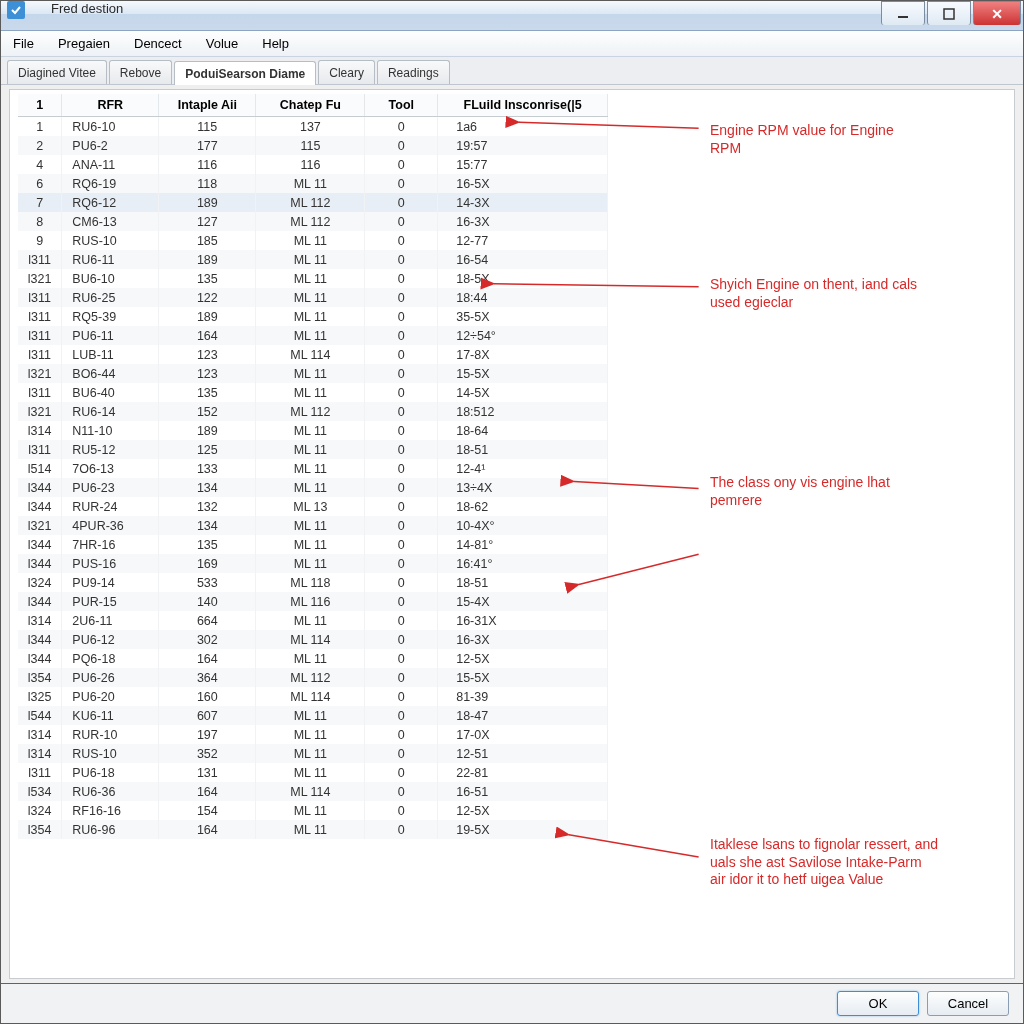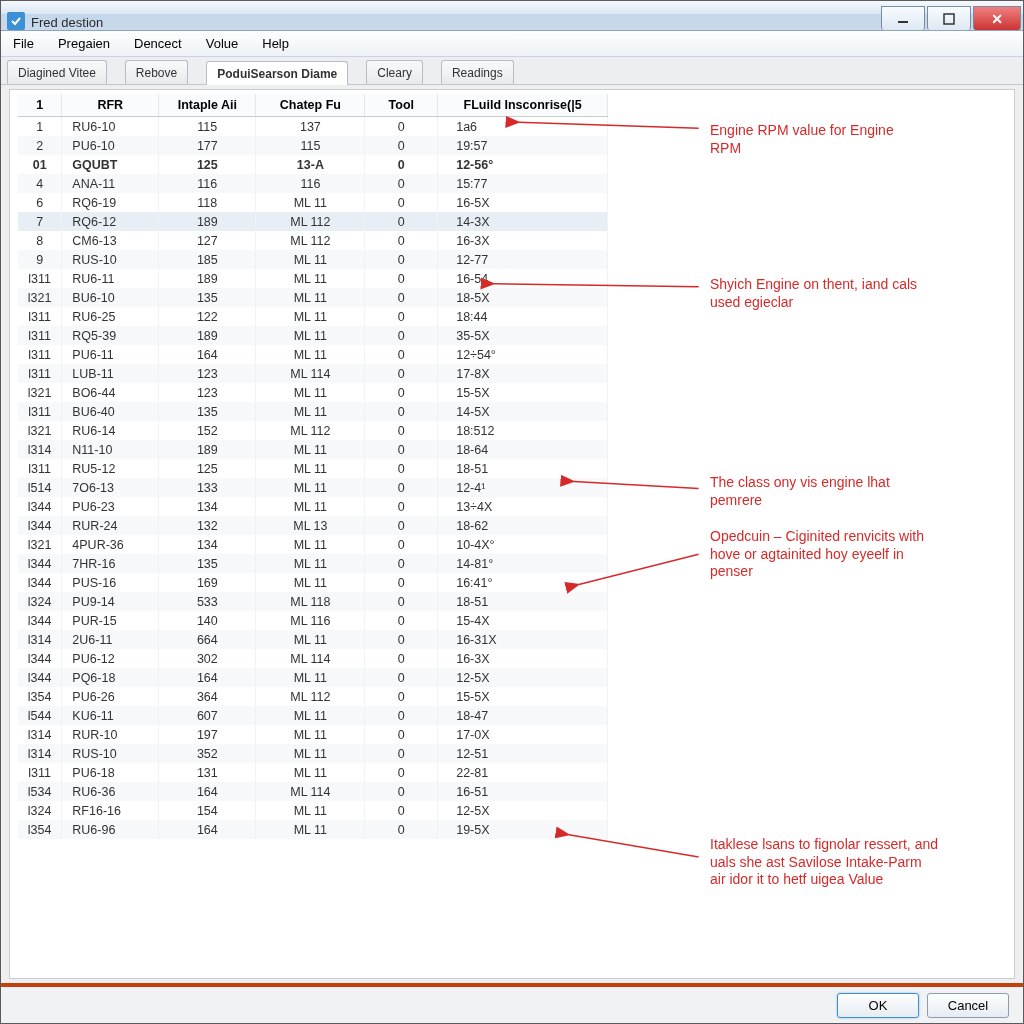--- a/index.html
+++ b/index.html
@@ -1,48 +1,48 @@
 <!DOCTYPE html>
 <html><head>
 <meta charset="utf-8">
 <style>
 * { box-sizing: border-box; margin: 0; padding: 0; }
 html, body { width: 1024px; height: 1024px; overflow: hidden; font-family: 'Segoe UI', Tahoma, sans-serif; background: #2b3a4a; }
 .window { width: 1024px; height: 1024px; background: #efefef; display: flex; flex-direction: column; border: 1px solid #5a5a5a; }
-.titlebar { height: 30px; background: linear-gradient(to bottom, #f5f9fd 0%, #dbe7f4 45%, #c5d7eb 46%, #cad9eb 100%); display: flex; align-items: flex-end; padding-left: 6px; border-bottom: 1px solid #8aa4c2; }
+.titlebar { height: 30px; background: linear-gradient(to bottom, #f5f9fd 0%, #dbe7f4 45%, #c5d7eb 46%, #cad9eb 100%); display: flex; align-items: flex-start; padding-left: 6px; border-bottom: 1px solid #8aa4c2; gap: 20px; }
 .titlebar .app-icon { width: 18px; height: 18px; background: #3d8fd6; border-radius: 2px; margin-right: 6px; display:flex; align-items:center; justify-content:center; }
 .titlebar .title-text { font-size: 13px; color: #2b2b2b; }
 .winbtns { margin-left: auto; display: flex; }
 .winbtn { width: 44px; height: 24px; border: 1px solid #7a8ca0; border-bottom: none; background: linear-gradient(#f7fbff,#dfe9f3); display:flex; align-items:center; justify-content:center; font-size:12px; margin-right:2px; border-radius: 0 0 3px 3px; }
 .winbtn.close { background: linear-gradient(#f08080,#cc3333); color:#fff; width:48px; font-weight:bold; font-size:14px; }
 .menubar { height: 26px; background: linear-gradient(#fdfefe,#eef2f6); border-bottom:1px solid #c9d4e0; display:flex; align-items:center; font-size:13px; }
 .menubar .menu-item { padding: 3px 12px; cursor:default; }
 .tabbar { height: 28px; background: #eceef1; border-bottom: 1px solid #bfc6cd; display:flex; align-items:flex-end; padding-left:6px; font-size:12px; }
-.tab { padding: 5px 10px 4px 10px; border:1px solid #b6bdc4; border-bottom:none; background: linear-gradient(#f8f9fa,#e7eaed); margin-right:18px; border-radius:3px 3px 0 0; color:#333; }
+.tab { padding: 5px 10px 4px 10px; border:1px solid #b6bdc4; border-bottom:none; background: linear-gradient(#f8f9fa,#e7eaed); margin-right:2px; border-radius:3px 3px 0 0; color:#333; }
 .tab.active { background:#fff; font-weight:600; position:relative; top:1px; }
 .workarea { flex: 1; background:#fff; margin:4px 8px 4px 8px; border:1px solid #c7ccd1; position:relative; overflow:hidden; }
 .table { width: 590px; font-size:12.5px; border-collapse:collapse; }
 .table th { text-align:center; font-weight:700; padding:4px 6px; border-bottom:1px solid #c7ccd1; border-right:1px solid #e5e8eb; background:#fafbfc; }
 .table td { text-align:center; padding:2.5px 6px; border-right:1px solid #f0f2f4; color:#333; }
 .table tr:nth-child(even) td { background:#f7f8f9; }
 .table tr.bold td { font-weight:700; }
 .table tr.sel td { background:#e8eef6 !important; }
 .table td:nth-child(1){ width:34px; } 
 .table td:nth-child(2){ width:80px; text-align:left; padding-left:10px;}
 .table td:nth-child(3){ width:80px;}
 .table td:nth-child(4){ width:90px;}
 .table td:nth-child(5){ width:60px;}
 .table td:nth-child(6){ width:140px; text-align:left; padding-left:18px;}
 .table th:nth-child(1){ width:34px;}
 .annotations { position:absolute; left:600px; top:6px; width:400px; height:100%; pointer-events:none; }
 .note { position:absolute; font-size:14px; color:#d62a2a; line-height:1.25; }
 .arrow-line { stroke:#d62a2a; stroke-width:1.5; fill:none; }
 .arrow-head { fill:#d62a2a; }
 .table-scroll { position:absolute; left:8px; top:4px; height: calc(100% - 26px); overflow:hidden; }
-.bottombar { height: 40px; display:flex; align-items:center; justify-content:flex-end; padding-right:14px; background:#f0f2f4; border-top:4px solid #c2410c; }
+.bottombar { height: 40px; display:flex; align-items:center; justify-content:flex-end; padding-right:14px; background:#f0f2f4; border-top:1px solid #c2410c; }
 .btn { min-width:82px; padding:4px 14px; font-size:13px; border:1px solid #8a9db3; background:linear-gradient(#fdfefe,#e6ecf2); border-radius:3px; margin-left:8px; }
 .btn.primary { border:1px solid #3c8fd6; box-shadow:0 0 2px rgba(60,143,214,0.6); }
 .hlight { color:#b01818; font-weight:500;}
 svg.overlay { position:absolute; left:0; top:0; width:100%; height:100%; pointer-events:none; }
 </style>
 </head>
 <body>
 
 <div class="window">
 
@@ -102,33 +102,25 @@
             <tr>
               <td>1</td>
               <td>RU6-10</td>
               <td>115</td>
               <td>137</td>
               <td>0</td>
               <td class="hlight">1a6</td>
             </tr>
             <tr>
               <td>2</td>
-              <td>PU6-10</td>
+              <td>PU6-2</td>
               <td>177</td>
               <td>115</td>
               <td>0</td>
               <td>19:57</td>
-            </tr>
-            <tr class="bold">
-              <td>01</td>
-              <td>GQUBT</td>
-              <td>125</td>
-              <td>13-A</td>
-              <td>0</td>
-              <td>12-56°</td>
             </tr>
             <tr>
               <td>4</td>
               <td>ANA-11</td>
               <td>116</td>
               <td>116</td>
               <td>0</td>
               <td>15:77</td>
             </tr>
             <tr>
@@ -339,20 +331,28 @@
               <td>0</td>
               <td>12-5X</td>
             </tr>
             <tr>
               <td>l354</td>
               <td>PU6-26</td>
               <td>364</td>
               <td>ML 112</td>
               <td>0</td>
               <td>15-5X</td>
+            </tr>
+            <tr>
+              <td>l325</td>
+              <td>PU6-20</td>
+              <td>160</td>
+              <td>ML 114</td>
+              <td>0</td>
+              <td>81-39</td>
             </tr>
             <tr>
               <td>l544</td>
               <td>KU6-11</td>
               <td>607</td>
               <td>ML 11</td>
               <td>0</td>
               <td class="hlight">18-47</td>
             </tr>
             <tr>
@@ -417,21 +417,20 @@
       <line class="arrow-line" x1="690" y1="195" x2="485" y2="192" marker-end="url(#ah)"></line>
       <line class="arrow-line" x1="690" y1="395" x2="565" y2="388" marker-end="url(#ah)"></line>
       <line class="arrow-line" x1="690" y1="460" x2="570" y2="490" marker-end="url(#ah)"></line>
       <line class="arrow-line" x1="690" y1="760" x2="560" y2="738" marker-end="url(#ah)"></line>
     </svg>
 
     <div class="annotations">
       <div class="note" style="left:100px; top:26px; width:200px;">Engine RPM value for Engine RPM</div>
       <div class="note" style="left:100px; top:180px; width:220px;">Shyich Engine on thent, iand cals used egieclar</div>
       <div class="note" style="left:100px; top:378px; width:220px;">The class ony vis engine lhat pemrere</div>
-      <div class="note" style="left:100px; top:432px; width:230px;">Opedcuin – Ciginited renvicits with hove or agtainited hoy eyeelf in penser</div>
       <div class="note" style="left:100px; top:740px; width:230px;">Itaklese lsans to fignolar ressert, and uals she ast Savilose Intake-Parm air idor it to hetf uigea Value</div>
     </div>
   </div>
 
   <div class="bottombar">
     <button class="btn primary">OK</button>
     <button class="btn">Cancel</button>
   </div>
 
 </div>

